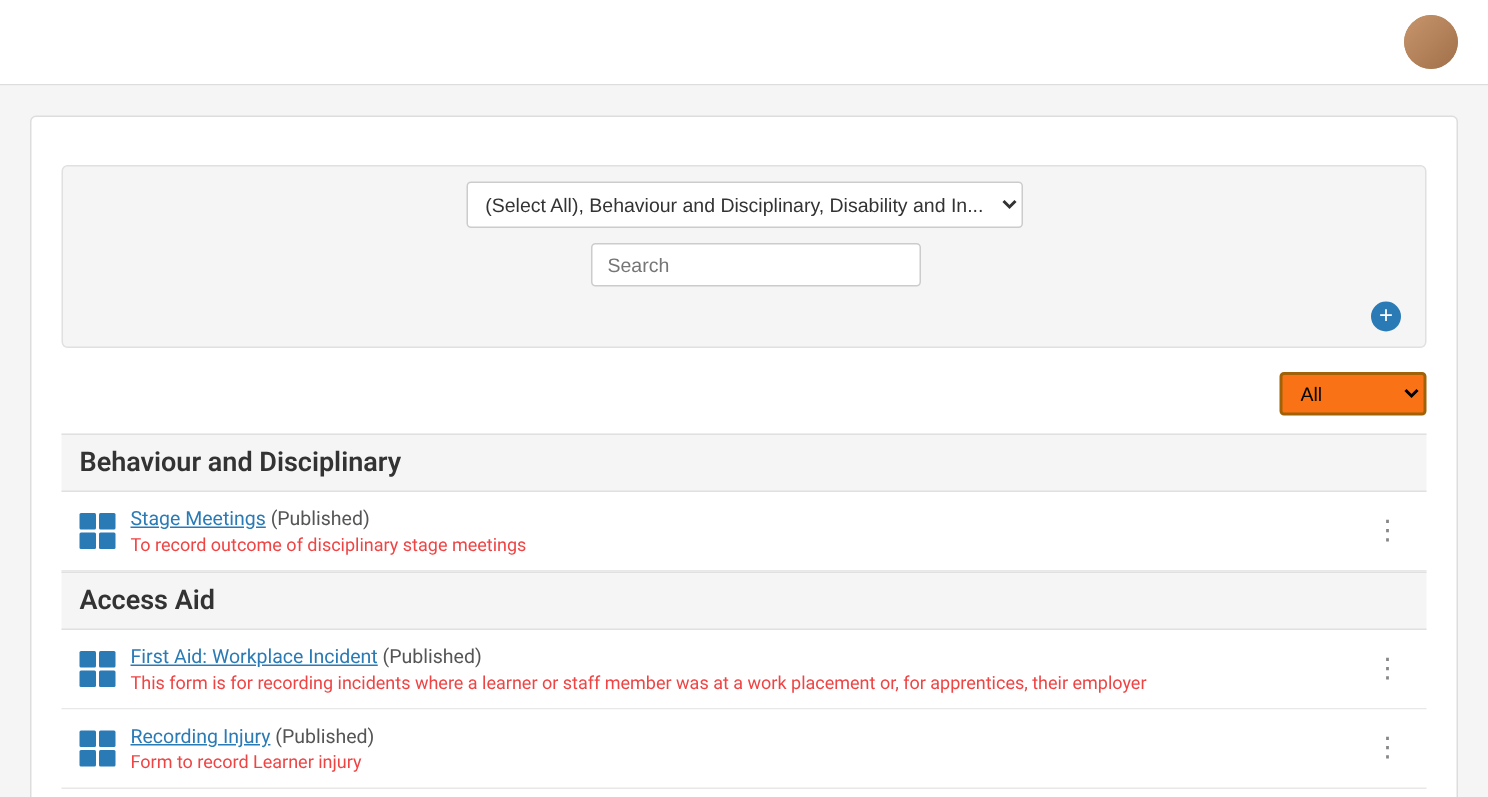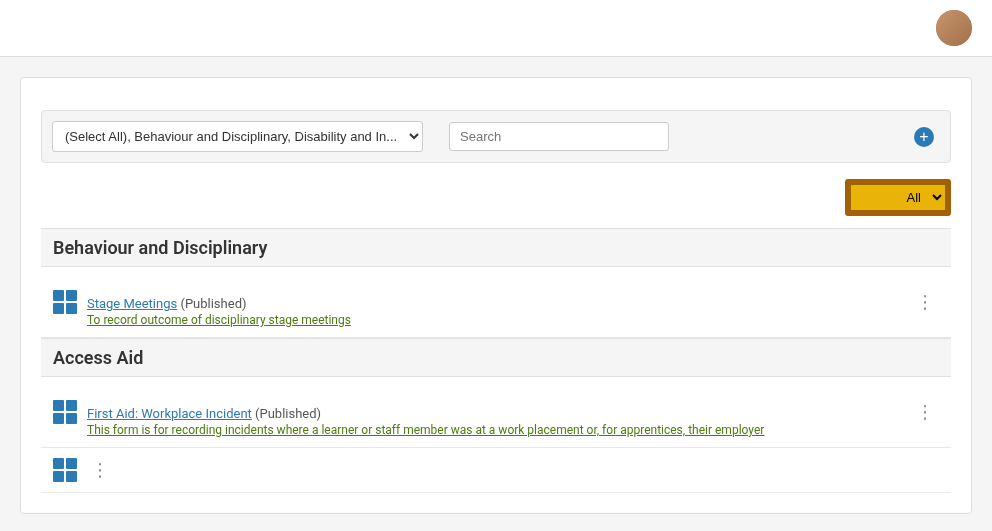--- a/index.html
+++ b/index.html
@@ -79,20 +79,21 @@
     
     .filter-bar {
       display: flex;
       align-items: center;
       gap: 10px;
       margin-bottom: 16px;
       background: #f5f5f5;
       padding: 10px;
       border: 1px solid #e0e0e0;
       border-radius: 4px;
+      flex-direction: column;
     }
     .filter-select {
       border: 1px solid #ccc;
       border-radius: 3px;
       padding: 6px 8px;
       font-size: 13px;
       background: #fff;
       color: #333;
       min-width: 220px;
       cursor: pointer;
@@ -142,28 +143,27 @@
       justify-content: flex-end;
       margin-bottom: 12px;
       gap: 8px;
     }
     .status-label {
       font-size: 13px;
       color: #555;
       font-weight: 500;
     }
     .status-select {
-      border: 6px solid #a16207;
+      border: 2px solid #a16207;
       border-radius: 3px;
       padding: 4px 8px;
       font-size: 13px;
-      background: #eab308;
+      background: #f97316;
       cursor: pointer;
       min-width: 80px;
-      text-align: right;
     }
     .category-header {
       background: #f5f5f5;
       padding: 8px 12px;
       font-size: 18px;
       font-weight: 600;
       color: #333;
       border-top: 1px solid #e0e0e0;
       border-bottom: 1px solid #e0e0e0;
     }
@@ -186,37 +186,35 @@
       gap: 2px;
     }
     .template-icon span {
       background: #2a7ab5;
       display: block;
       border-radius: 1px;
     }
     .template-info {
       flex: 1;
       min-width: 0;
-      margin-top: 18px;
     }
     .template-name {
       color: #2a7ab5;
       text-decoration: underline;
       cursor: pointer;
       font-size: 13px;
     }
     .template-status {
       color: #555;
       font-size: 13px;
     }
     .template-desc {
       font-size: 12px;
-      color: #4d7c0f;
+      color: #ef4444;
       margin-top: 2px;
-      text-decoration: underline;
     }
     .template-menu {
       color: #888;
       font-size: 18px;
       cursor: pointer;
       padding: 0 4px;
       letter-spacing: 1px;
       line-height: 1;
     }
     .template-menu::after {
@@ -284,18 +282,19 @@
           <div class="template-info"><span class="template-name">First Aid: Workplace Incident</span><span class="template-status"> (Published)</span><div class="template-desc">This form is for recording incidents where a learner or staff member was at a work placement or, for apprentices, their employer</div></div>
           <div class="template-menu"></div>
         </div>
         <div class="template-row">
           <div class="template-icon">
             <span></span>
             <span></span>
             <span></span>
             <span></span>
           </div>
+          <div class="template-info"><span class="template-name">Recording Injury</span><span class="template-status"> (Published)</span><div class="template-desc">Form to record Learner injury</div></div>
           <div class="template-menu"></div>
         </div>
       </div>
 
   </div>
 </div>
 
 </body></html>

